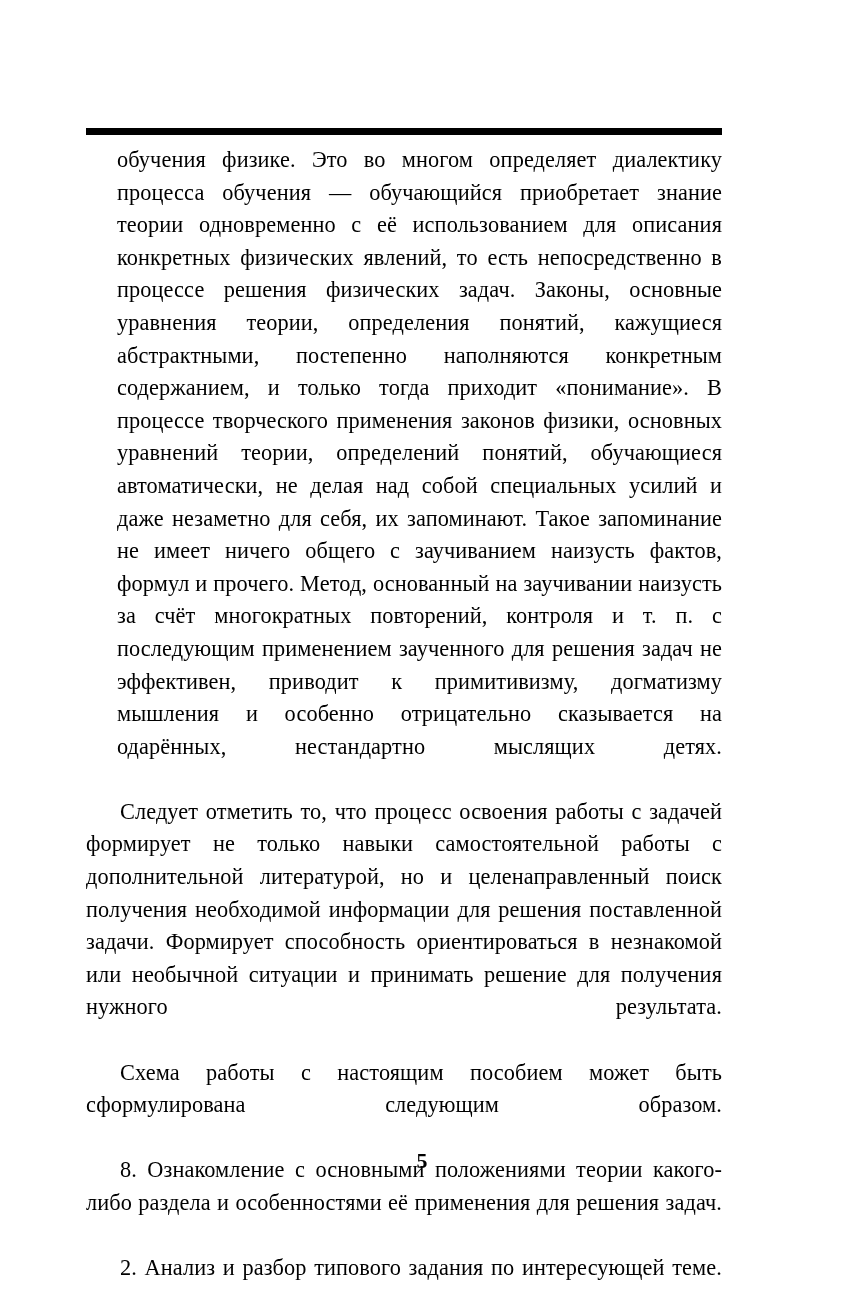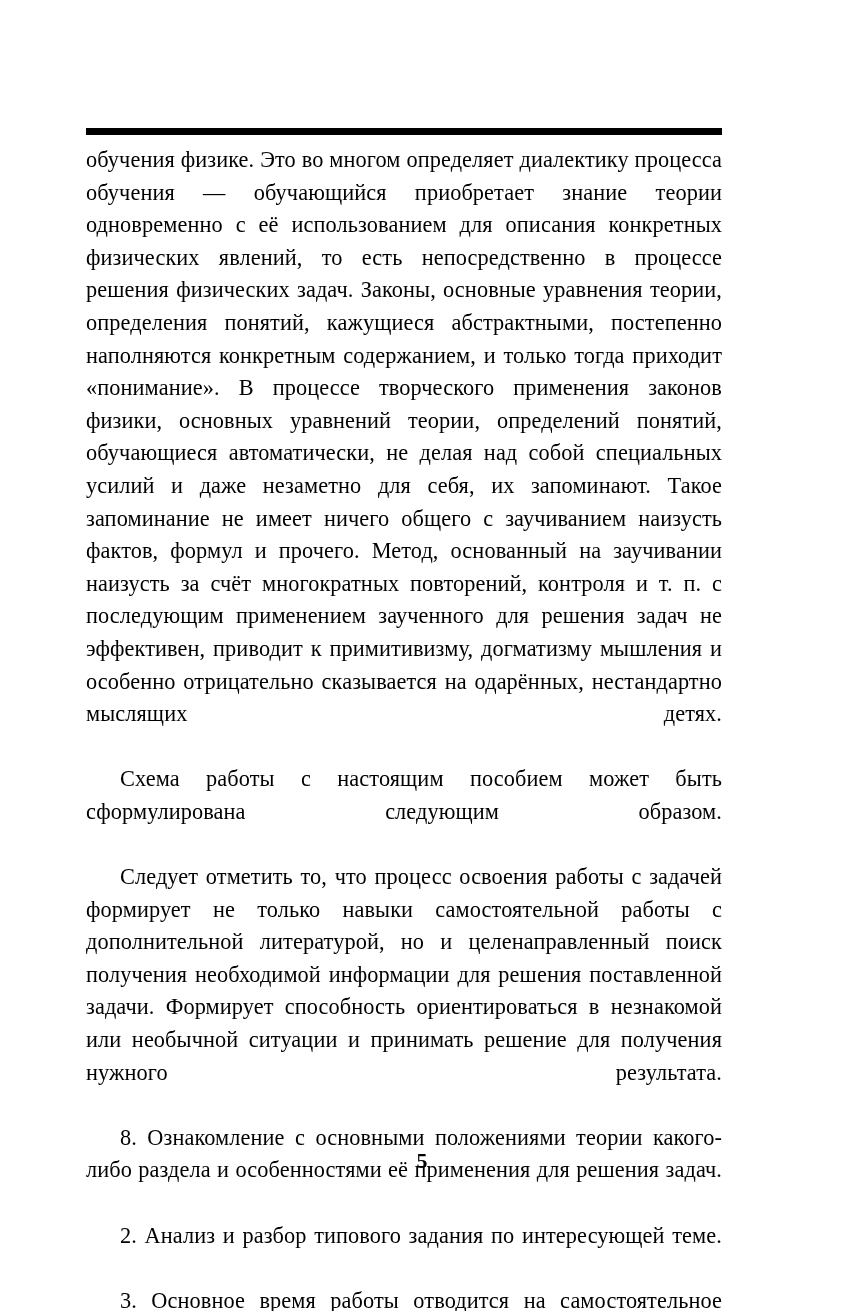--- a/index.html
+++ b/index.html
@@ -36,20 +36,21 @@
     letter-spacing: 0.1px;
   }
   .body-text p {
     margin: 0;
   }
   .body-text p.indent {
     text-indent: 34px;
   }
   .body-text p.noindent {
     text-indent: 0;
+    margin-left: 31px;
   }
   .page-number {
     position: absolute;
     left: 0;
     top: 1148px;
     width: 844px;
     text-align: center;
     font-family: "Liberation Serif", serif;
     font-size: 22px;
     font-weight: bold;
@@ -63,22 +64,22 @@
 </style>
 </head>
 <body>
 
 <div class="page">
 
   <div class="text-column">
     <div class="top-rule"></div>
     <div class="body-text">
       <p class="noindent">обучения физике. Это во многом определяет диалектику процесса обучения — обучающийся приобретает знание теории одновременно с её использованием для описания конкретных физических явлений, то есть непосредственно в процессе решения физических задач. Законы, основные уравнения теории, определения понятий, кажущиеся абстрактными, постепенно наполняются конкретным содержанием, и только тогда приходит «понимание». В процессе творческого применения законов физики, основных уравнений теории, определений понятий, обучающиеся автоматически, не делая над собой специальных усилий и даже незаметно для себя, их запоминают. Такое запоминание не имеет ничего общего с заучиванием наизусть фактов, формул и прочего. Метод, основанный на заучивании наизусть за счёт многократных повторений, контроля и т. п. с последующим применением заученного для решения задач не эффективен, приводит к примитивизму, догматизму мышления и особенно отрицательно сказывается на одарённых, нестандартно мыслящих детях.</p>
+      <p class="indent">Следует отметить то, что процесс освоения работы с задачей формирует не только навыки самостоятельной работы с дополнительной литературой, но и целенаправленный поиск получения необходимой информации для решения поставленной задачи. Формирует способность ориентироваться в незнакомой или необычной ситуации и принимать решение для получения нужного результата.</p>
       <p class="indent">Схема работы с настоящим пособием может быть сформулирована следующим образом.</p>
-      <p class="indent">Следует отметить то, что процесс освоения работы с задачей формирует не только навыки самостоятельной работы с дополнительной литературой, но и целенаправленный поиск получения необходимой информации для решения поставленной задачи. Формирует способность ориентироваться в незнакомой или необычной ситуации и принимать решение для получения нужного результата.</p>
       <p class="indent">8. Ознакомление с основными положениями теории какого-либо раздела и особенностями её применения для решения задач.</p>
       <p class="indent">2. Анализ и разбор типового задания по интересующей теме.</p>
       <p class="indent">3. Основное время работы отводится на самостоятельное решение задач. В конце пособия на включенные в сборник задачи приводятся ответы для проверки правильности выполнения заданий.</p>
     </div>
   </div>
 
   <div class="page-number">5</div>
 
 </div>
 

